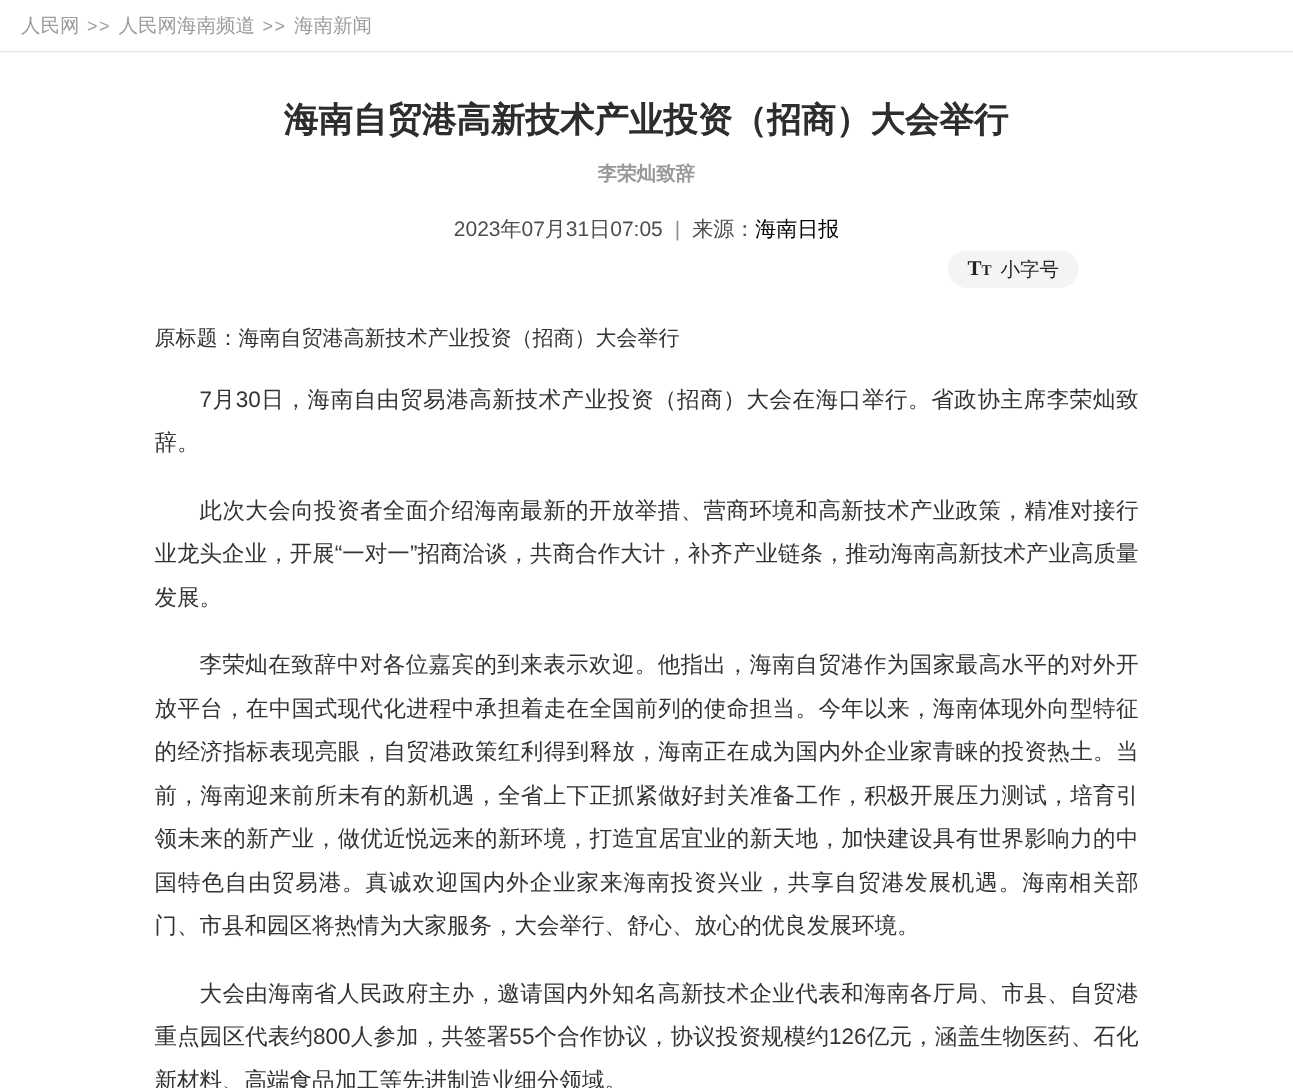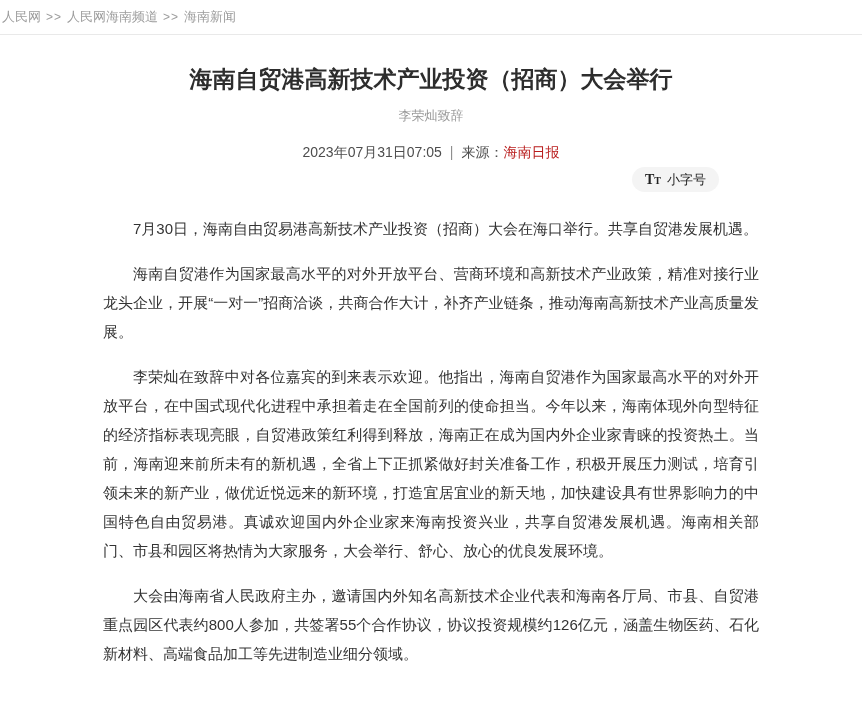--- a/index.html
+++ b/index.html
@@ -6,21 +6,21 @@
   html, body { margin: 0; padding: 0; }
   body {
     width: 862px;
     min-height: 725px;
     background: #ffffff;
     font-family: "Liberation Sans", "DejaVu Sans", sans-serif;
     color: #333333;
   }
   
   .breadcrumb {
-    padding: 9px 10px 9px 2px;
+    padding: 9px 10px 9px 14px;
     font-size: 13px;
     color: #9c9c9c;
     line-height: 15px;
   }
   .breadcrumb a {
     color: #9c9c9c;
     text-decoration: none;
     cursor: pointer;
   }
   .breadcrumb .sep {
@@ -42,29 +42,30 @@
     line-height: 34px;
     font-weight: bold;
     text-align: center;
     color: #2d2d2d;
   }
   .subtitle {
     margin-top: 11px;
     text-align: center;
     font-size: 13px;
     color: #999999;
+    font-weight: bold;
   }
   .meta {
     margin-top: 19px;
     text-align: center;
     font-size: 14px;
     color: #4d4d4d;
   }
   .meta .pipe { margin: 0 8px; color: #8f8f8f; }
-  .meta .source-link { color: #b91c1c; text-decoration: none; cursor: pointer; }
+  .meta .source-link { color: #000000; text-decoration: none; cursor: pointer; }
   .toolbar {
     margin-top: 5px;
     text-align: right;
     padding-right: 40px;
     height: 26px;
   }
   .font-pill {
     display: inline-flex;
     align-items: center;
     gap: 6px;
@@ -128,22 +129,23 @@
     <button class="font-pill">
       <span class="tt">
           <span class="t-big">T</span>
           <span class="t-small">T</span>
         </span>
       <span>小字号</span>
     </button>
   </div>
 
   <div class="body">
+    <p class="origin"><span>原标题：</span><span>海南自贸港高新技术产业投资（招商）大会举行</span></p>
 
     <div>
-        <p class="para">7月30日，海南自由贸易港高新技术产业投资（招商）大会在海口举行。共享自贸港发展机遇。</p>
-        <p class="para">海南自贸港作为国家最高水平的对外开放平台、营商环境和高新技术产业政策，精准对接行业龙头企业，开展“一对一”招商洽谈，共商合作大计，补齐产业链条，推动海南高新技术产业高质量发展。</p>
+        <p class="para">7月30日，海南自由贸易港高新技术产业投资（招商）大会在海口举行。省政协主席李荣灿致辞。</p>
+        <p class="para">此次大会向投资者全面介绍海南最新的开放举措、营商环境和高新技术产业政策，精准对接行业龙头企业，开展“一对一”招商洽谈，共商合作大计，补齐产业链条，推动海南高新技术产业高质量发展。</p>
         <p class="para">李荣灿在致辞中对各位嘉宾的到来表示欢迎。他指出，海南自贸港作为国家最高水平的对外开放平台，在中国式现代化进程中承担着走在全国前列的使命担当。今年以来，海南体现外向型特征的经济指标表现亮眼，自贸港政策红利得到释放，海南正在成为国内外企业家青睐的投资热土。当前，海南迎来前所未有的新机遇，全省上下正抓紧做好封关准备工作，积极开展压力测试，培育引领未来的新产业，做优近悦远来的新环境，打造宜居宜业的新天地，加快建设具有世界影响力的中国特色自由贸易港。真诚欢迎国内外企业家来海南投资兴业，共享自贸港发展机遇。海南相关部门、市县和园区将热情为大家服务，大会举行、舒心、放心的优良发展环境。</p>
         <p class="para">大会由海南省人民政府主办，邀请国内外知名高新技术企业代表和海南各厅局、市县、自贸港重点园区代表约800人参加，共签署55个合作协议，协议投资规模约126亿元，涵盖生物医药、石化新材料、高端食品加工等先进制造业细分领域。</p>
       </div>
 
   </div>
 </main>
 
 </body></html>

